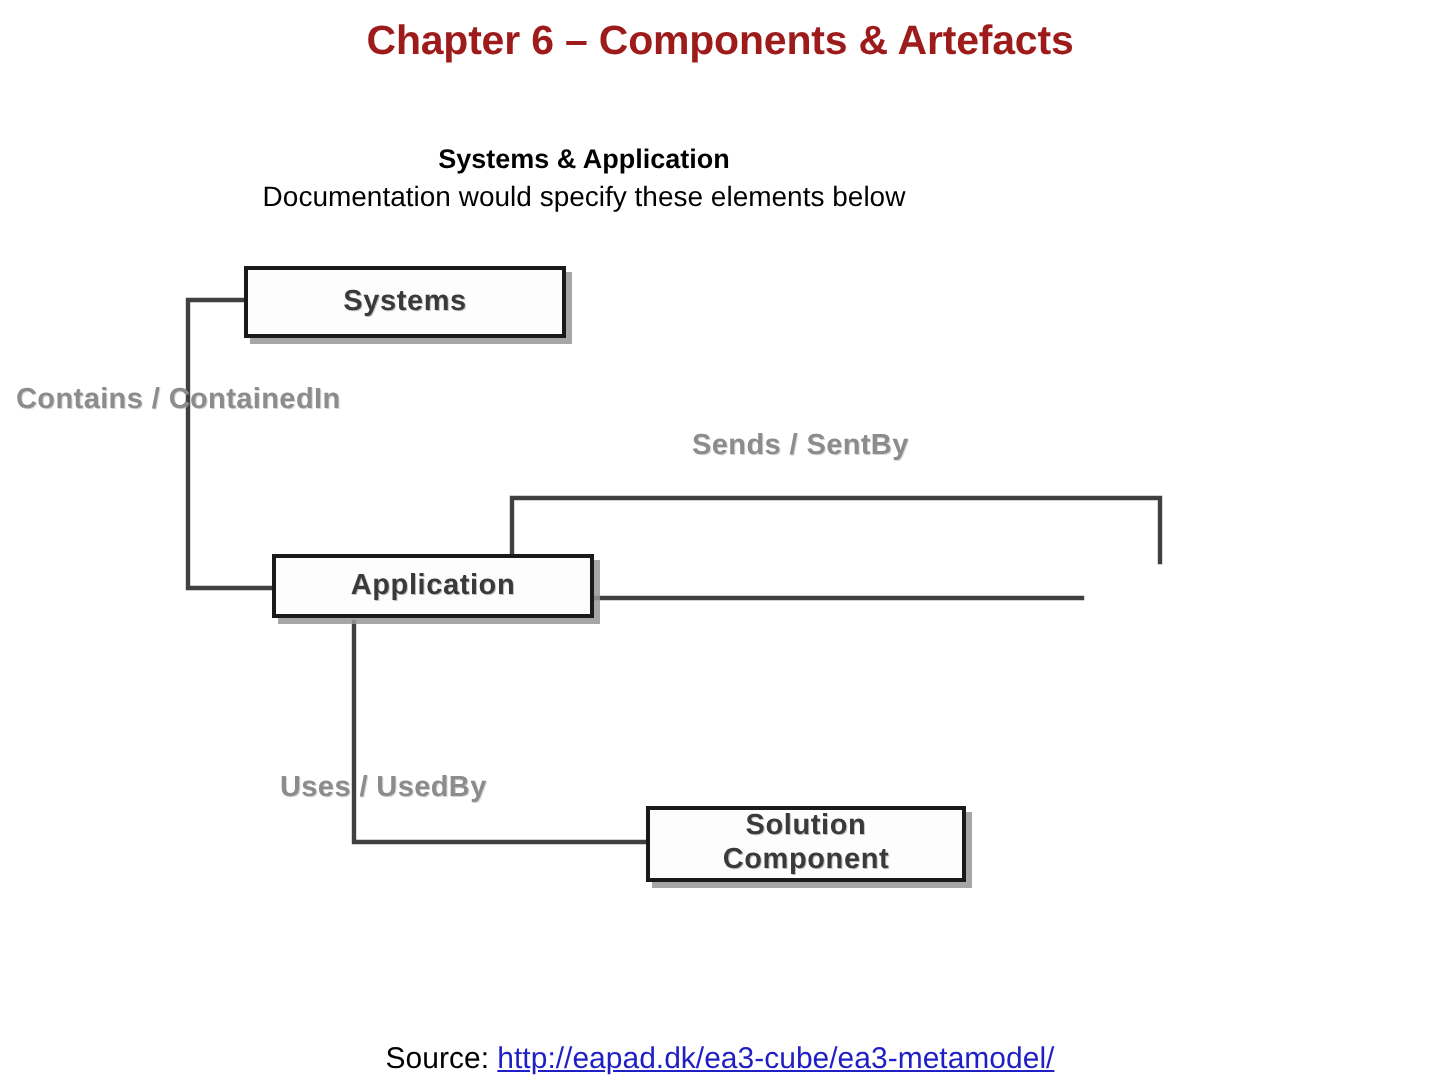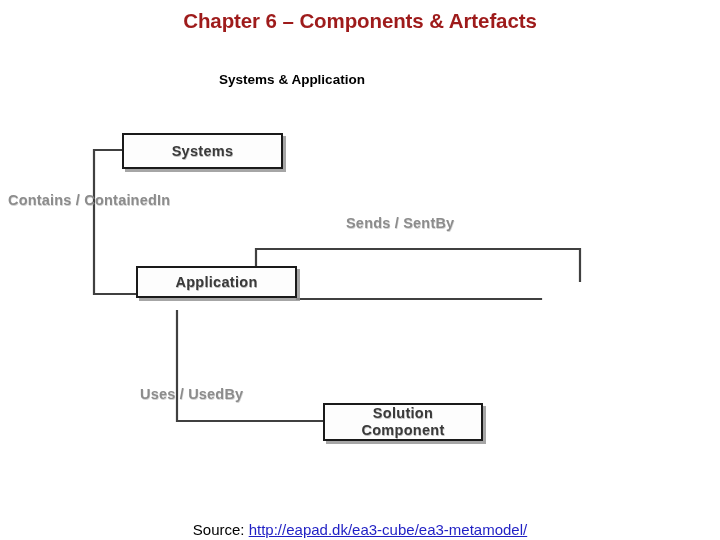--- a/index.html
+++ b/index.html
@@ -87,21 +87,21 @@
     font-family: "Liberation Sans", sans-serif;
     font-weight: bold;
     font-size: 14.5px;
     color: #3A3A3A;
     letter-spacing: 0.3px;
     line-height: 17px;
     text-shadow: 0.5px 0.5px 0 rgba(120,120,120,0.45);
   }
 
   #node-system      { left: 122px; top: 133px; width: 161px; height: 36px; }
-  #node-application { left: 136px; top: 266px; width: 161px; height: 32px; }
+  #node-application { left: 136px; top: 277px; width: 161px; height: 32px; }
   #node-dataflow    { left: 541px; top: 281px; width: 160px; height: 31px; }
   #node-solution    { left: 323px; top: 403px; width: 160px; height: 38px; }
 
   
   .rel-label {
     position: absolute;
     font-family: "Liberation Sans", sans-serif;
     font-weight: bold;
     font-size: 14.5px;
     color: #8C8C8C;
@@ -132,20 +132,21 @@
 </style>
 </head>
 <body>
 
 <div id="slide">
 
   <div id="slide-title">Chapter 6 – Components &amp; Artefacts</div>
 
   <div id="subtitle-block">
     <div id="subtitle-line1">Systems &amp; Application</div>
+    <div id="subtitle-line2">Documentation would specify these elements below</div>
   </div>
 
   <div id="diagram">
 
     <svg width="720" height="540">
       <g stroke="#404040" stroke-width="2.2" fill="none" stroke-linecap="square">
 
         <path d="M122,150 L94,150 L94,294 L136,294"></path>
 
         <path d="M256,279 L256,249 L580,249 L580,281"></path>

